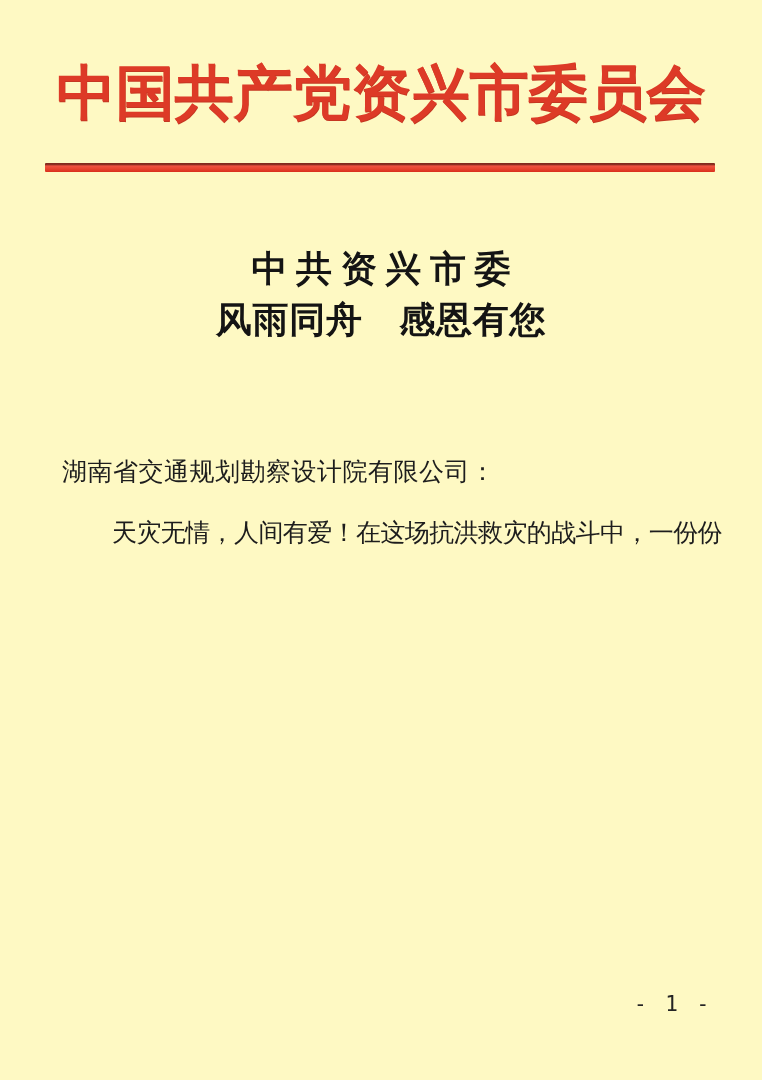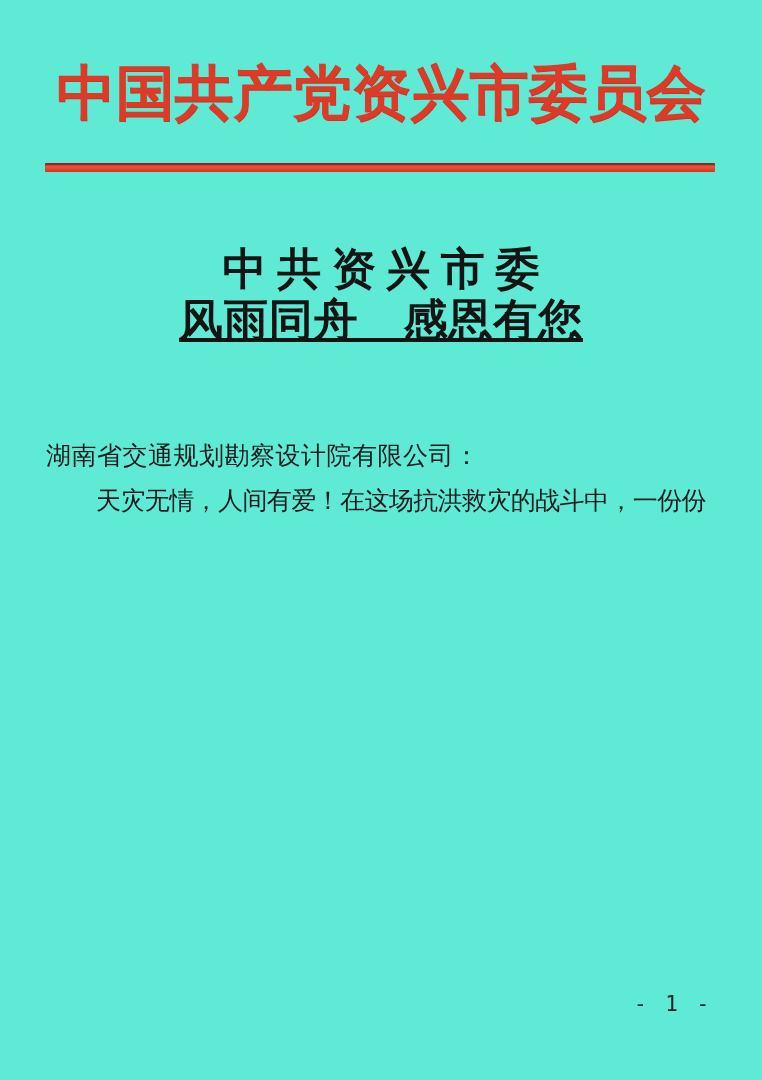--- a/index.html
+++ b/index.html
@@ -4,21 +4,21 @@
 <style>
   html, body {
     margin: 0;
     padding: 0;
     background: #ffffff;
   }
   .page {
     position: relative;
     width: 762px;
     height: 1080px;
-    background: #5eead4;
+    background: #fef9c3;
     overflow: hidden;
     font-family: "Liberation Serif", serif;
     color: #1e1e1e;
   }
   
   .letterhead {
     position: absolute;
     top: 50px;
     left: 0;
     width: 100%;
@@ -47,39 +47,39 @@
   .doc-title {
     position: absolute;
     top: 244px;
     left: 0;
     width: 100%;
     text-align: center;
     font-weight: 700;
     color: #141414;
   }
   .doc-title .t-line {
-    font-size: 44px;
+    font-size: 36px;
     line-height: 51px;
     white-space: nowrap;
   }
   .doc-title .t1 { letter-spacing: 0.24em; margin-left: 0.24em; }
   .doc-title .t2 { letter-spacing: 0.05em; margin-left: 0.05em; }
-  .doc-title .t3 { letter-spacing: 0.02em; text-decoration: underline; }
+  .doc-title .t3 { letter-spacing: 0.02em; }
   
   .letter-body {
     position: absolute;
     top: 433px;
     left: 46px;
     width: 668px;
     font-size: 25px;
     line-height: 45px;
     letter-spacing: 0.5px;
     color: #1d1d1d;
   }
-  .letter-body p { margin: 0; font-family: Liberation Serif, serif; }
+  .letter-body p { margin: 16px; font-family: Liberation Serif, serif; }
   .salutation { text-align: left; }
   .para {
     text-indent: 2em;
     text-align: justify;
   }
   .para-last {
     text-indent: 2em;
     text-align: left;
     white-space: nowrap;
     letter-spacing: -0.6px;

